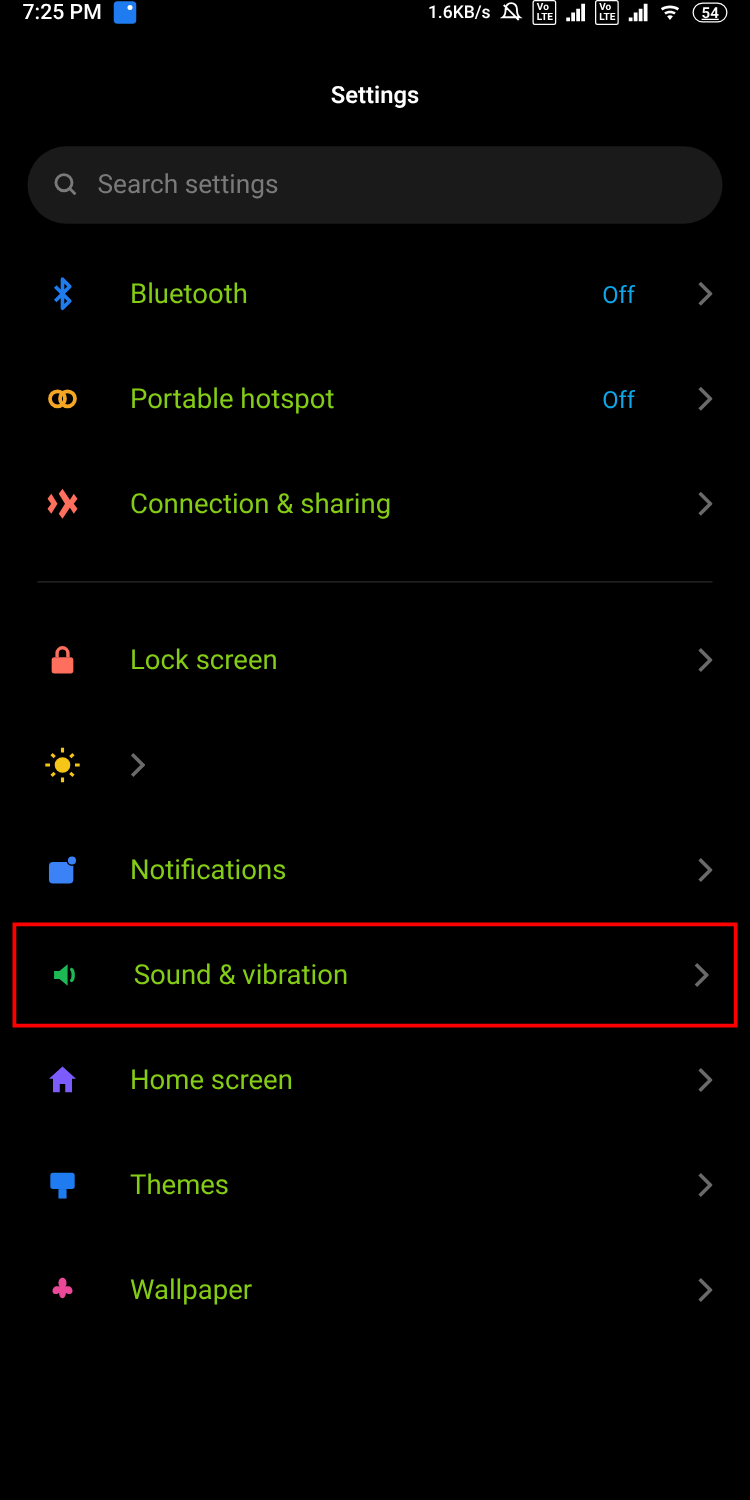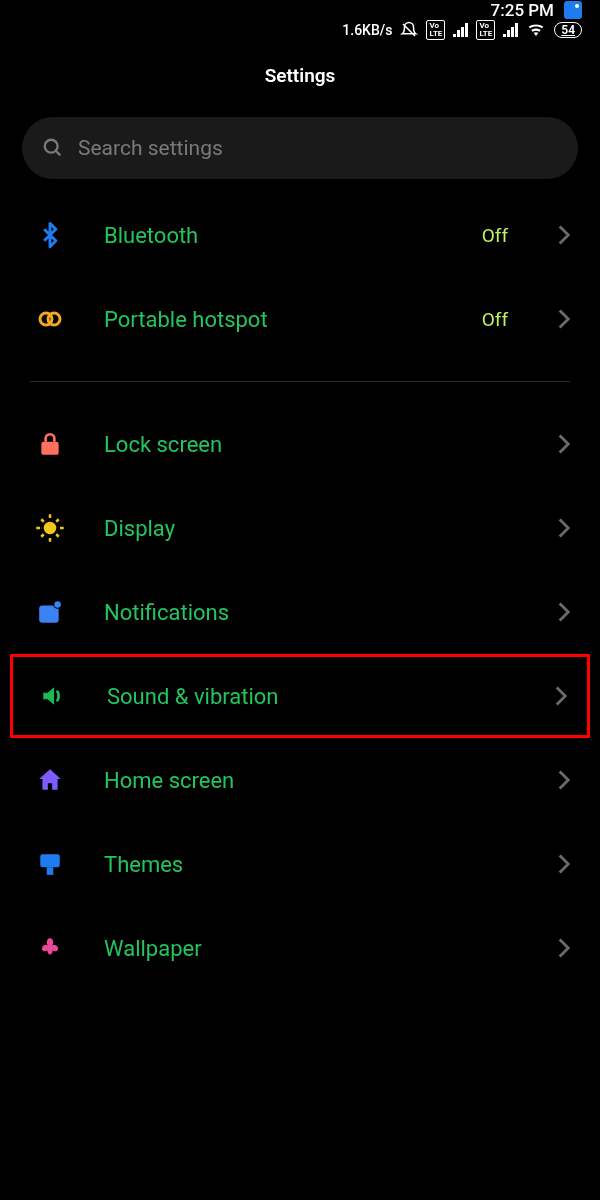--- a/index.html
+++ b/index.html
@@ -11,26 +11,25 @@
     body {
       width: 600px;
       height: 1200px;
       background: #000;
       color: #fff;
       overflow: hidden;
     }
     .status-bar {
       height: 40px;
       display: flex;
-      align-items: flex-end;
+      align-items: flex-start;
       justify-content: space-between;
       padding: 0 18px;
       font-size: 17px;
       font-weight: 500;
-      flex-direction: column;
     }
     .status-left {
       display: flex;
       align-items: center;
       gap: 10px;
     }
     .status-right {
       display: flex;
       align-items: center;
       gap: 8px;
@@ -130,25 +129,25 @@
       height: 32px;
       display: flex;
       align-items: center;
       justify-content: center;
       flex-shrink: 0;
     }
     .row-label {
       flex: 1;
       font-size: 22px;
       font-weight: 400;
-      color: #22c55e;
+      color: #84cc16;
     }
     .row-value {
       font-size: 19px;
-      color: #bef264;
+      color: #0ea5e9;
       margin-right: 12px;
     }
     .chevron {
       color: #6a6a6a;
       flex-shrink: 0;
     }
     .divider {
       height: 1px;
       background: #2a2a2a;
       margin: 20px 30px;
@@ -220,20 +219,31 @@
           <circle cx="19" cy="10" r="6"></circle>
         </svg>
     </span>
     <span class="row-label">Portable hotspot</span>
     <span class="row-value">Off</span>
     <svg class="chevron" width="12" height="20" viewBox="0 0 8 14" fill="none" stroke="#6a6a6a" stroke-width="2">
         <path d="M1 1l6 6-6 6"></path>
       </svg>
   </div>
 
+  <div class="row">
+    <span class="icon-slot">
+      <svg width="30" height="28" viewBox="0 0 30 28" fill="#ff6f5e">
+          <path d="M15 2l8 12-8 12-3-4 5-8-5-8 3-4zM6 6l5 8-5 8-3-4 3-4-3-4 3-4zM24 6l3 4-3 4 3 4-3 4-5-8 5-8z"></path>
+        </svg>
+    </span>
+    <span class="row-label">Connection &amp; sharing</span>
+    <svg class="chevron" width="12" height="20" viewBox="0 0 8 14" fill="none" stroke="#6a6a6a" stroke-width="2">
+        <path d="M1 1l6 6-6 6"></path>
+      </svg>
+  </div>
 
   <div class="divider"></div>
 
   <div class="row">
     <span class="icon-slot">
       <svg width="26" height="28" viewBox="0 0 24 24" fill="#ff6f5e">
           <rect x="4" y="10" width="16" height="12" rx="2"></rect>
           <path d="M8 10V7a4 4 0 0 1 8 0v3" fill="none" stroke="#ff6f5e" stroke-width="2.5"></path>
         </svg>
     </span>
@@ -252,21 +262,20 @@
             <line x1="12" y1="20" x2="12" y2="23"></line>
             <line x1="4" y1="12" x2="1" y2="12"></line>
             <line x1="23" y1="12" x2="20" y2="12"></line>
             <line x1="19" y1="5" x2="17" y2="7"></line>
             <line x1="7" y1="17" x2="5" y2="19"></line>
             <line x1="5" y1="5" x2="7" y2="7"></line>
             <line x1="17" y1="17" x2="19" y2="19"></line>
           </g>
         </svg>
     </span>
-    <span class="row-label">Display</span>
     <svg class="chevron" width="12" height="20" viewBox="0 0 8 14" fill="none" stroke="#6a6a6a" stroke-width="2">
         <path d="M1 1l6 6-6 6"></path>
       </svg>
   </div>
 
   <div class="row">
     <span class="icon-slot">
       <svg width="26" height="26" viewBox="0 0 24 24" fill="#3b82f6">
           <rect x="2" y="6" width="18" height="16" rx="3"></rect>
           <circle cx="19" cy="5" r="4" fill="#000"></circle>

